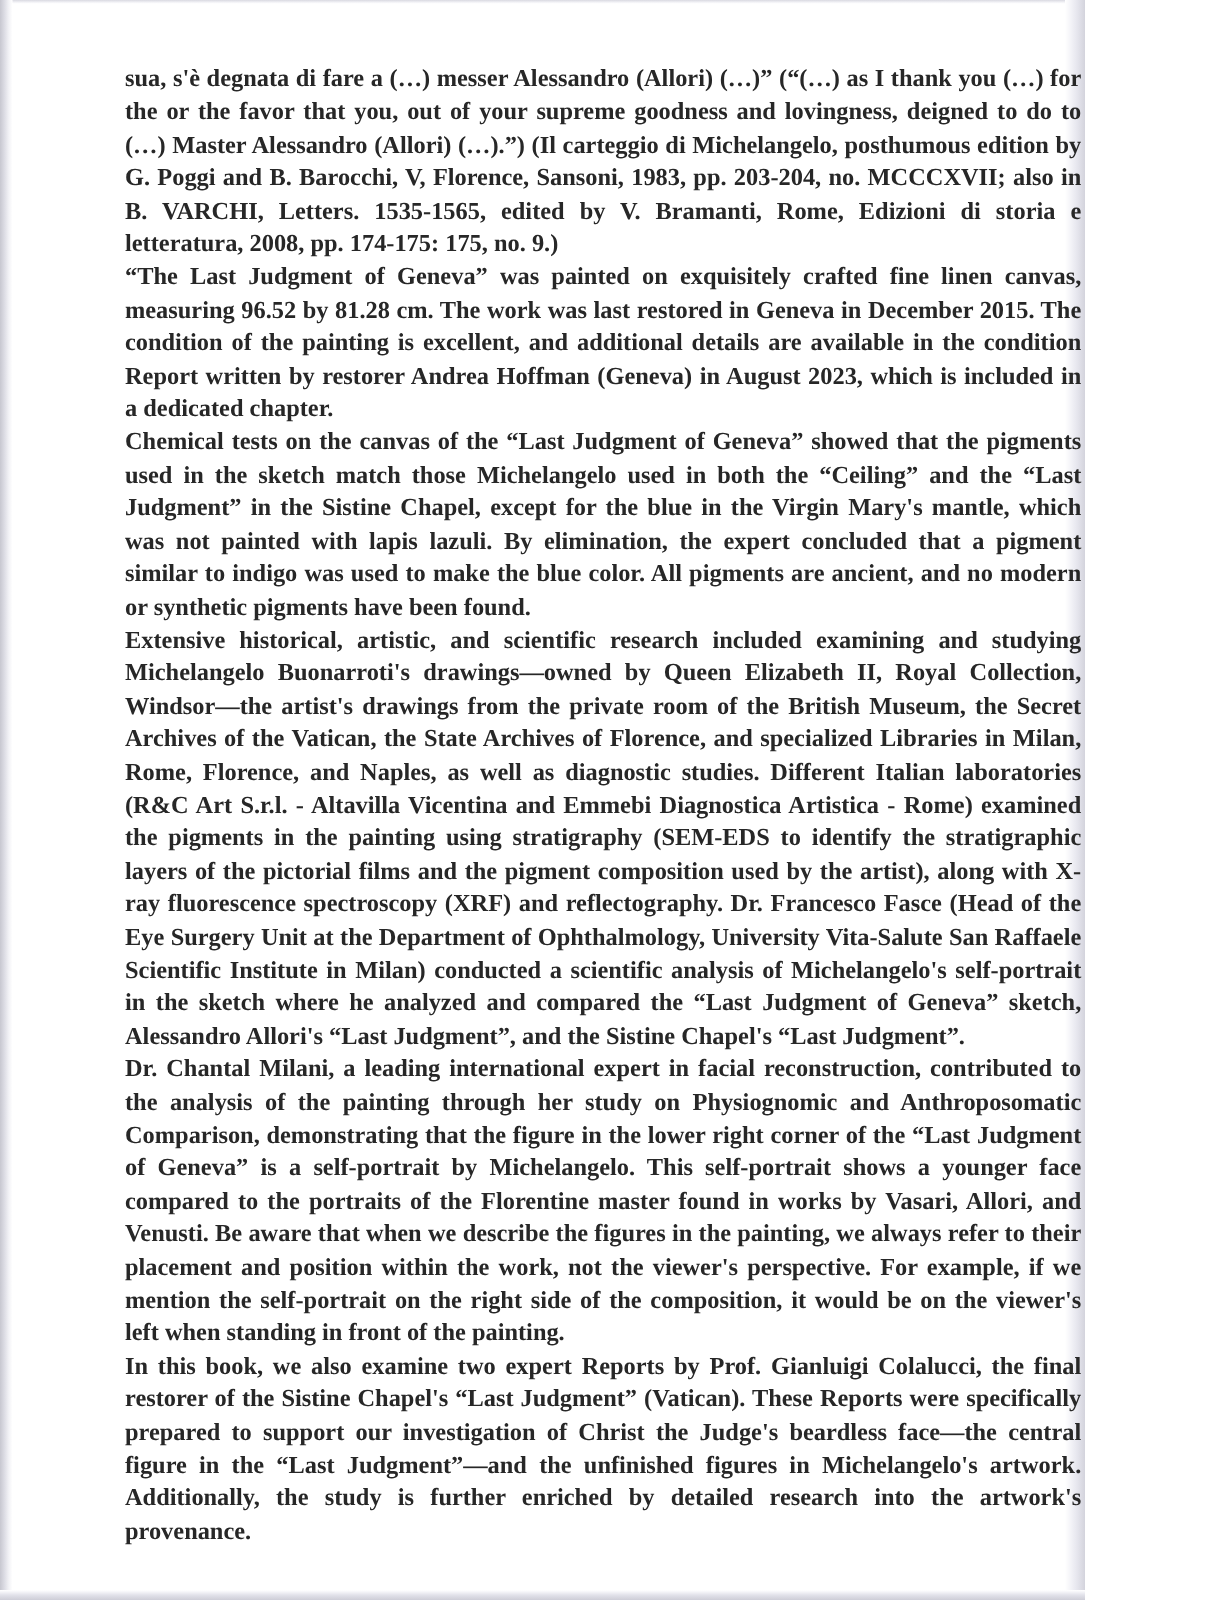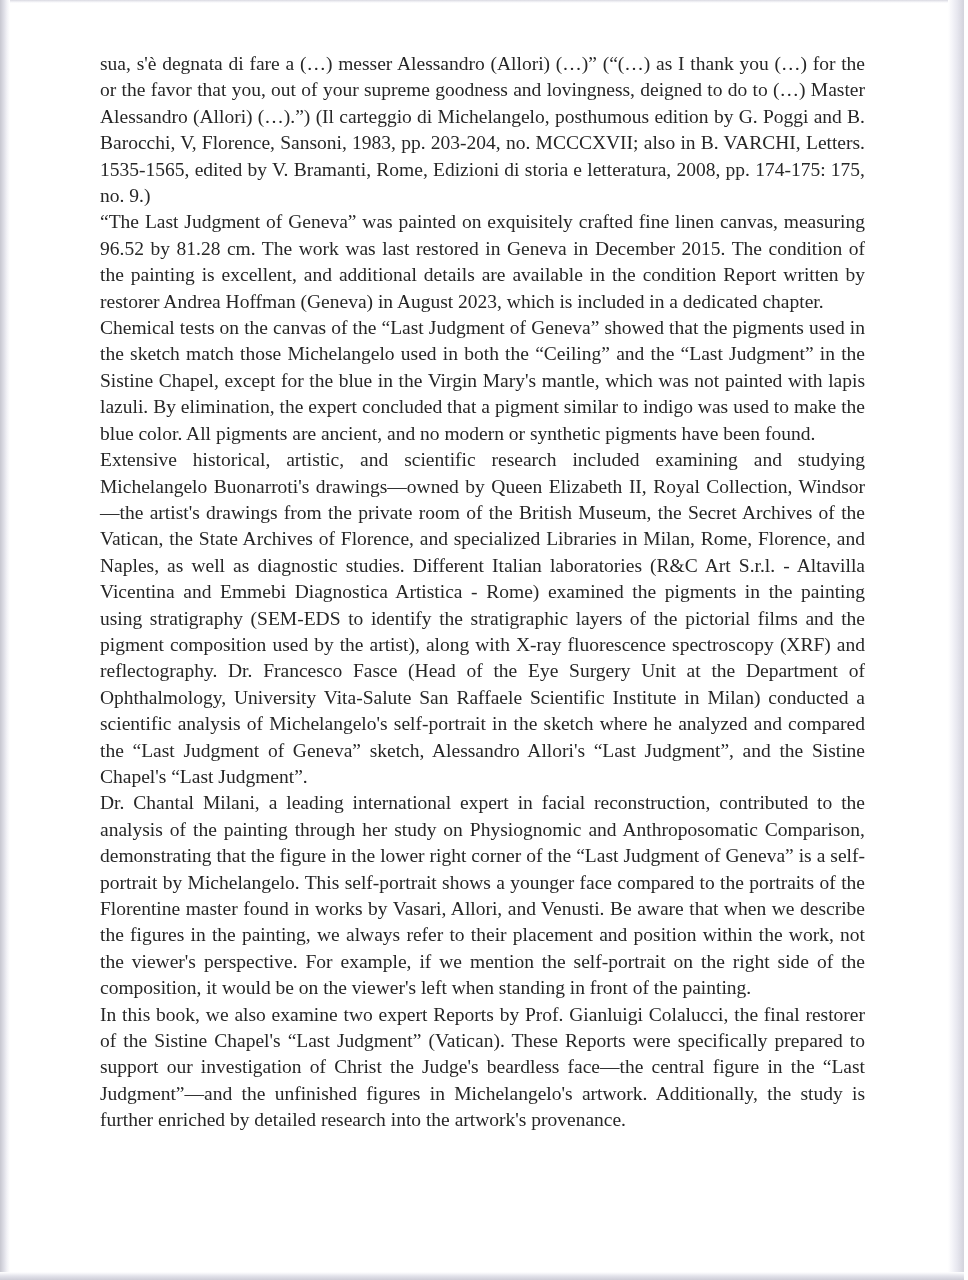--- a/index.html
+++ b/index.html
@@ -2,25 +2,26 @@
 <html><head>
 <meta charset="utf-8">
 <style>
   html, body {
     margin: 0;
     padding: 0;
     background: #ffffff;
   }
   .page-frame {
     position: relative;
-    width: 964px;
+    width: 868px;
     height: 1280px;
     background: #ffffff;
     overflow: hidden;
     font-family: "Liberation Serif", "DejaVu Serif", serif;
+    font-weight: bold;
   }
   
   .edge-left {
     position: absolute;
     left: 0; top: 0; bottom: 0;
     width: 10px;
     background: linear-gradient(to right, #c7c7d0 0%, #dcdce4 35%, #f2f2f6 70%, #ffffff 100%);
   }
   .edge-right {
     position: absolute;

